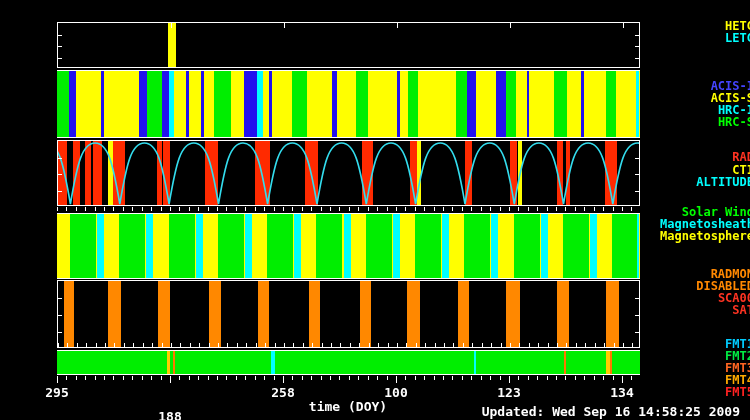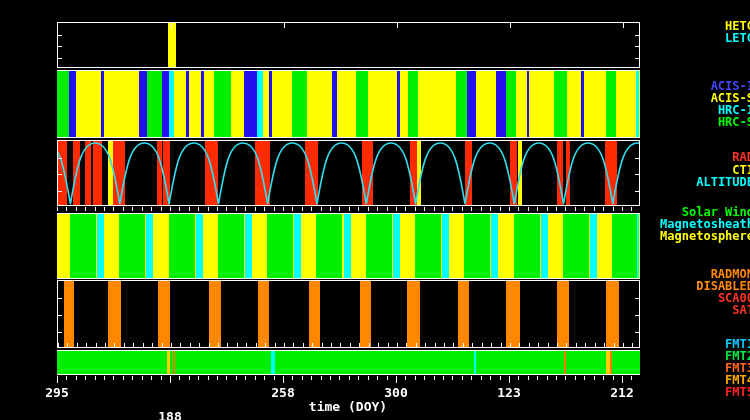--- a/index.html
+++ b/index.html
@@ -365,18 +365,19 @@
       <div class="tick" style="left: 631.406px; top: 376px; height: 4px;"></div>
       <div class="tick" style="left: 57px; top: 376px; height: 7px;"></div>
       <div class="tick" style="left: 169.998px; top: 376px; height: 7px;"></div>
       <div class="tick" style="left: 282.996px; top: 376px; height: 7px;"></div>
       <div class="tick" style="left: 395.994px; top: 376px; height: 7px;"></div>
       <div class="tick" style="left: 508.992px; top: 376px; height: 7px;"></div>
       <div class="tick" style="left: 621.99px; top: 376px; height: 7px;"></div>
       <div class="ticklabel" style="left: 57px; top: 386px;">295</div>
       <div class="ticklabel" style="left: 169.998px; top: 386px; margin-top: 24px;">188</div>
       <div class="ticklabel" style="left: 282.996px; top: 386px;">258</div>
-      <div class="ticklabel" style="left: 395.994px; top: 386px;">300</div>
+      <div class="ticklabel" style="left: 395.994px; top: 386px;">100</div>
       <div class="ticklabel" style="left: 508.992px; top: 386px;">123</div>
-      <div class="ticklabel" style="left: 621.99px; top: 386px;">212</div>
+      <div class="ticklabel" style="left: 621.99px; top: 386px;">134</div>
     </div>
   <div class="xlabel">time (DOY)</div>
+  <div class="updated">Updated: Wed Sep 16 14:58:25 2009</div>
 </div>
 
 </body></html>

